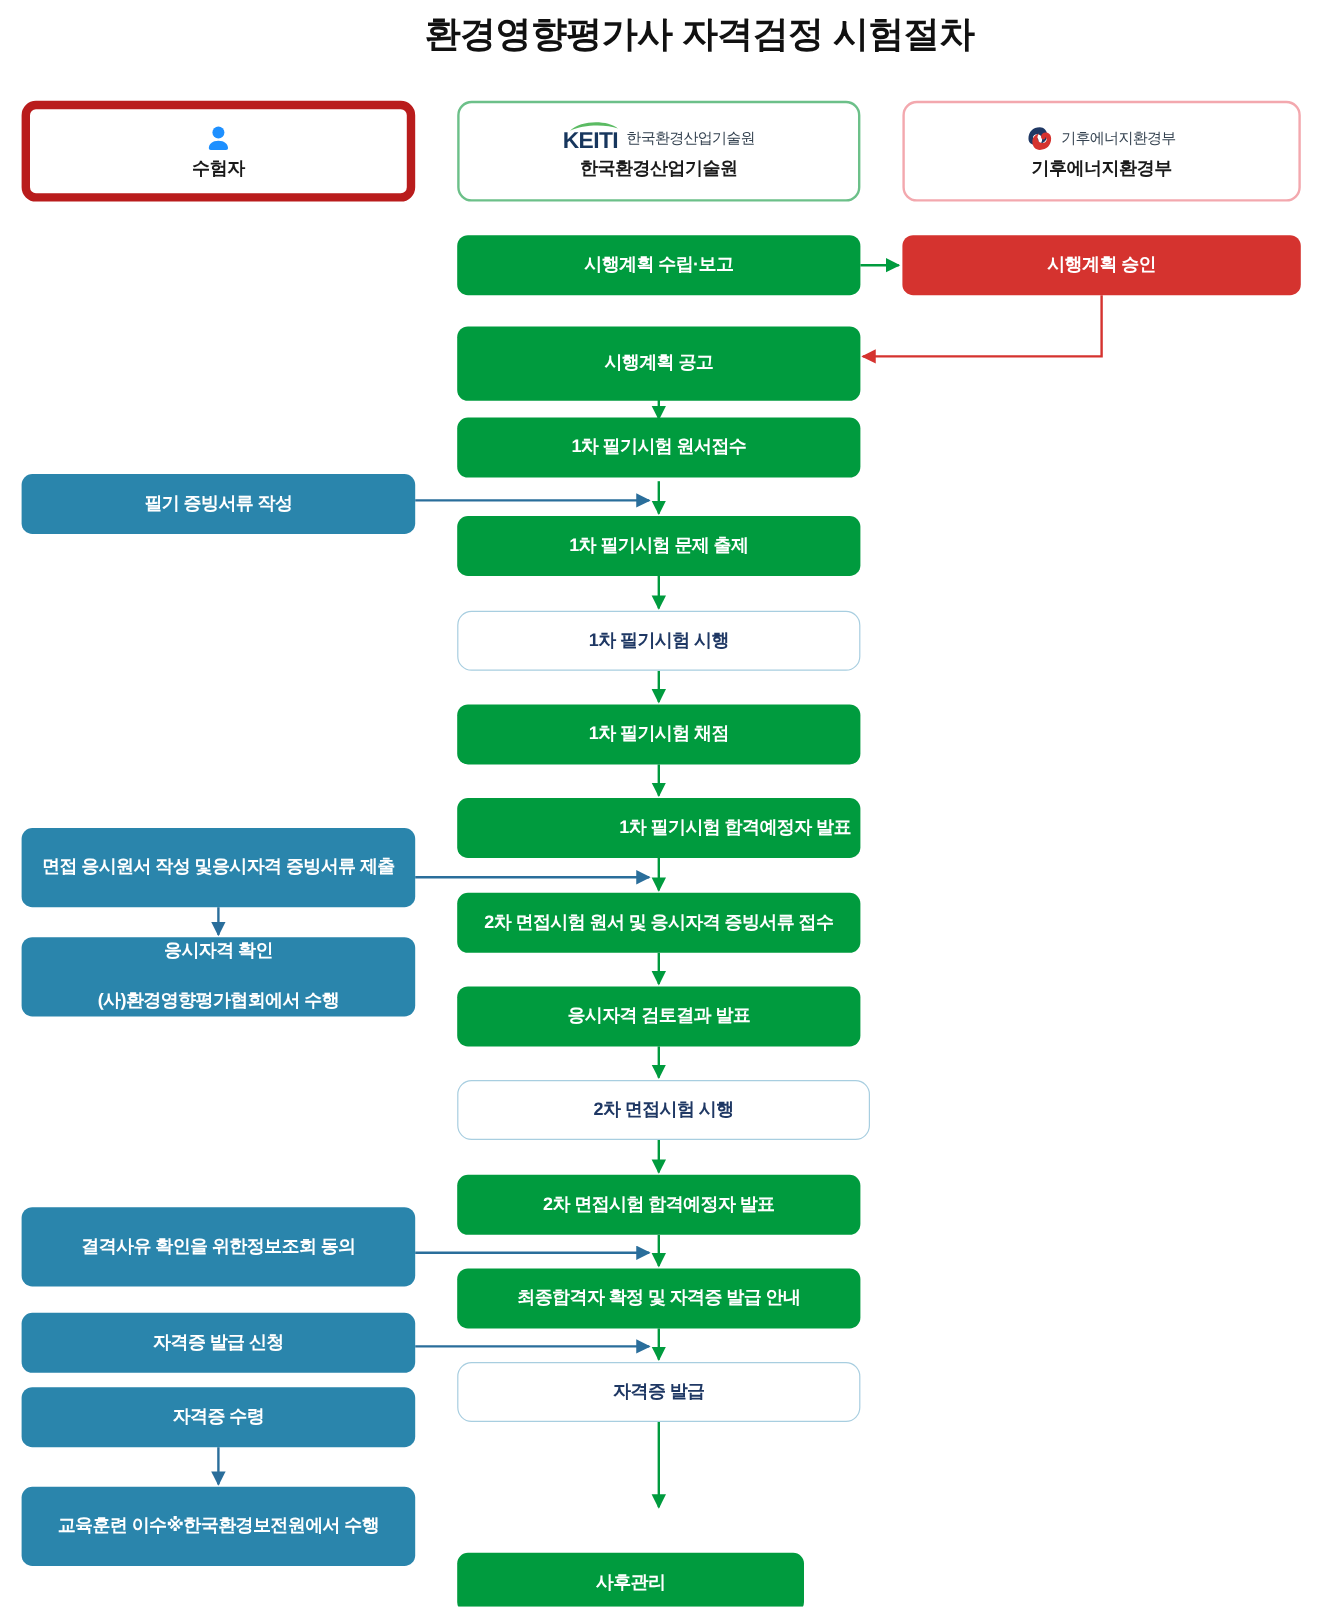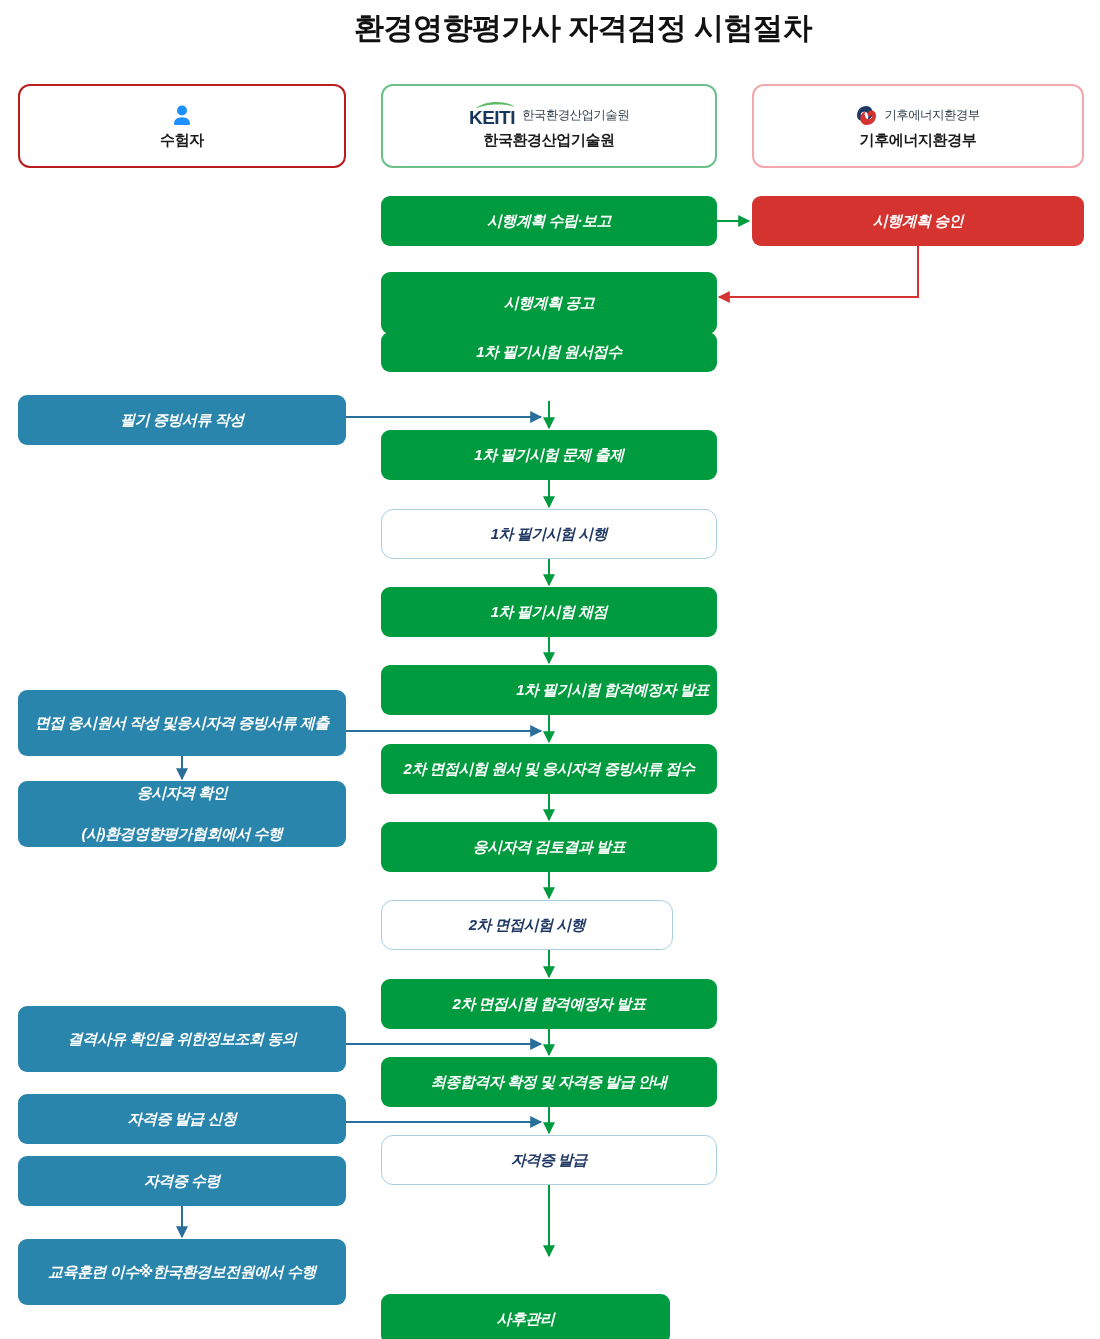--- a/index.html
+++ b/index.html
@@ -40,21 +40,21 @@
   .col-head {
     position: absolute;
     box-sizing: border-box;
     border-radius: 12px;
     background: #ffffff;
     display: flex;
     flex-direction: column;
     align-items: center;
     justify-content: center;
   }
-  .col-head.applicant { left: 18px;  top: 84px; width: 328px; height: 84px; border: 2px solid #b91c1c; }
+  .col-head.applicant { left: 18px;  top: 84px; width: 328px; height: 84px; border: 7px solid #b91c1c; }
   .col-head.keiti     { left: 381px; top: 84px; width: 336px; height: 84px; border: 2px solid #6CC089; }
   .col-head.ministry  { left: 752px; top: 84px; width: 332px; height: 84px; border: 2px solid #F3A8AE; }
 
   .col-head-logo {
     display: flex;
     align-items: center;
     justify-content: center;
     gap: 7px;
     height: 26px;
     margin-bottom: 2px;
@@ -101,21 +101,20 @@
     border-radius: 9px;
     display: flex;
     align-items: center;
     justify-content: center;
     text-align: center;
     font-size: 15px;
     font-weight: bold;
     letter-spacing: -0.5px;
     line-height: 1.38;
     padding: 0 8px;
-    font-style: italic;
   }
   .node.green { background: #009B3E; color: #ffffff; }
   .node.red   { background: #D5332F; color: #ffffff; }
   .node.blue  { background: #2A85AC; color: #ffffff; }
   .node.white {
     background: #ffffff;
     color: #1F3864;
     border: 1.5px solid #A8CEE0;
     border-radius: 12px;
   }
@@ -205,42 +204,42 @@
       <path d="M182,1206 L182,1237" fill="none" stroke="#2A6E9B" stroke-width="2" marker-end="url(#ah2)"></path>
     </svg>
 
   <div id="node-layer">
       <div class="node green" style="left: 381px; top: 196px; width: 336px; height: 50px;">
         <span>시행계획 수립·보고</span>
       </div>
       <div class="node green" style="left: 381px; top: 272px; width: 336px; height: 62px;">
         <span>시행계획 공고</span>
       </div>
-      <div class="node green" style="left: 381px; top: 332px; width: 336px; height: 40px; text-align: right;">
+      <div class="node green" style="left: 381px; top: 348px; width: 336px; height: 50px; text-align: right;">
         <span>1차 필기시험 원서접수</span>
       </div>
       <div class="node green" style="left: 381px; top: 430px; width: 336px; height: 50px;">
         <span>1차 필기시험 문제 출제</span>
       </div>
       <div class="node white" style="left: 381px; top: 509px; width: 336px; height: 50px;">
         <span>1차 필기시험 시행</span>
       </div>
       <div class="node green" style="left: 381px; top: 587px; width: 336px; height: 50px;">
         <span>1차 필기시험 채점</span>
       </div>
       <div class="node green" style="left: 381px; top: 665px; width: 336px; height: 50px; justify-content: flex-end;">
         <span>1차 필기시험 합격예정자 발표</span>
       </div>
       <div class="node green" style="left: 381px; top: 744px; width: 336px; height: 50px;">
         <span>2차 면접시험 원서 및 응시자격 증빙서류 접수</span>
       </div>
       <div class="node green" style="left: 381px; top: 822px; width: 336px; height: 50px;">
         <span>응시자격 검토결과 발표</span>
       </div>
-      <div class="node white" style="left: 381px; top: 900px; width: 292px; height: 50px;">
+      <div class="node white" style="left: 381px; top: 900px; width: 344px; height: 50px;">
         <span>2차 면접시험 시행</span>
       </div>
       <div class="node green" style="left: 381px; top: 979px; width: 336px; height: 50px;">
         <span>2차 면접시험 합격예정자 발표</span>
       </div>
       <div class="node green" style="left: 381px; top: 1057px; width: 336px; height: 50px;">
         <span>최종합격자 확정 및 자격증 발급 안내</span>
       </div>
       <div class="node white" style="left: 381px; top: 1135px; width: 336px; height: 50px;">
         <span>자격증 발급</span>

